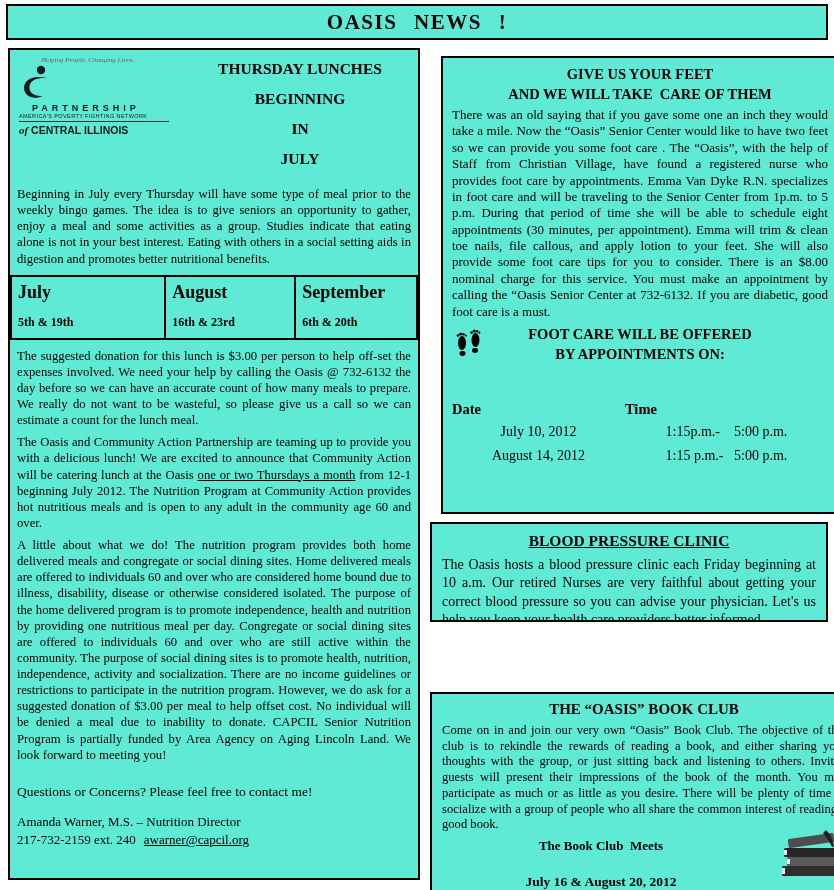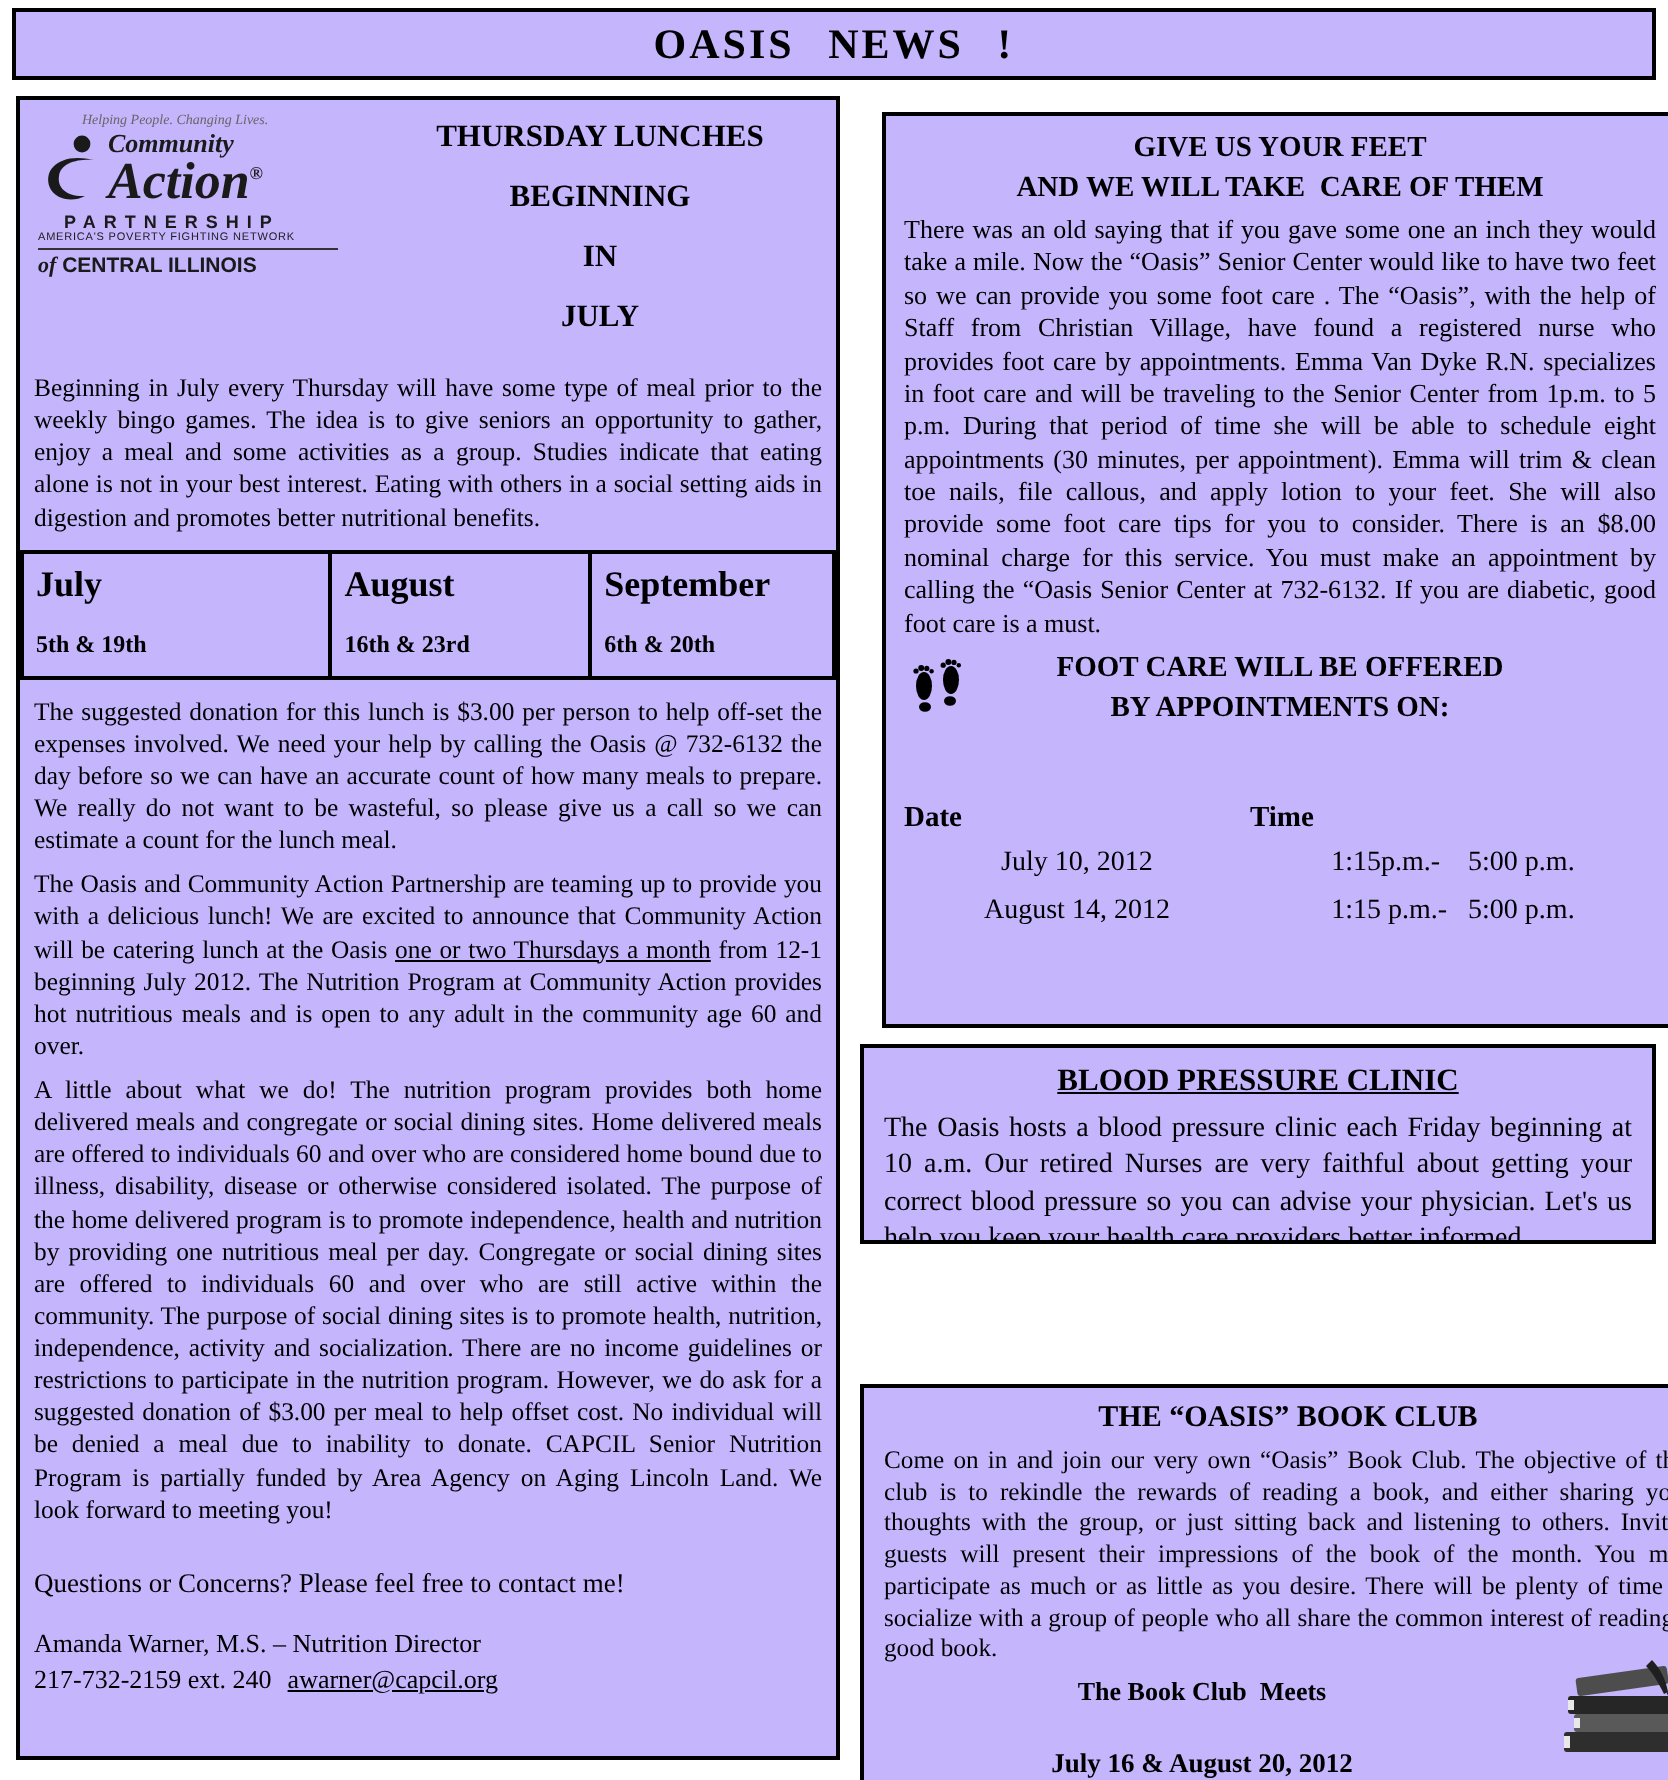--- a/index.html
+++ b/index.html
@@ -1,20 +1,20 @@
 <!DOCTYPE html>
 <html><head>
 <meta charset="utf-8">
 <style>
   html,body{margin:0;padding:0;}
   body{
     width:834px;height:890px;background:#ffffff;color:#000;
     font-family:"Liberation Serif", serif;position:relative;overflow:hidden;
   }
-  .box{border:2px solid #000;position:absolute;box-sizing:border-box;background:#c4b5fd;overflow:hidden;}
+  .box{border:2px solid #000;position:absolute;box-sizing:border-box;background:#5eead4;overflow:hidden;}
 
   
   .header-box{left:6px;top:4px;width:822px;height:36px;display:flex;align-items:center;justify-content:center;}
   .header-title{font-size:21px;font-weight:bold;letter-spacing:1.5px;word-spacing:10px;}
 
   
   .left-box{left:8px;top:48px;width:412px;height:832px;padding:4px 7px;}
   .left-top{display:flex;margin-bottom:2px;}
   .logo{width:168px;flex:0 0 168px;padding:2px 2px 0 2px;color:#1a1a1a;}
   .logo-tagline{font-size:7px;font-style:italic;color:#666;margin-left:22px;}
@@ -82,24 +82,20 @@
 
   <div class="box left-box">
     <div class="left-top">
       <div class="logo">
         <div class="logo-tagline">Helping People. Changing Lives.</div>
         <div class="logo-row">
           <svg class="logo-swoosh" width="32" height="36" viewBox="0 0 32 36">
             <circle cx="22" cy="5" r="4.2" fill="#1a1a1a"></circle>
             <path d="M28 13 C12 9 2 17 6 27 C8.5 32.5 17 34.5 23.5 31 C14.5 31.5 9.5 27 10.5 21 C11.5 14.5 19 12.5 28 13 Z" fill="#1a1a1a"></path>
           </svg>
-          <div class="logo-text">
-            <div class="logo-community">Community</div>
-            <div class="logo-action"><span>Action</span><sup>®</sup></div>
-          </div>
         </div>
         <div class="logo-partnership">PARTNERSHIP</div>
         <div class="logo-network">AMERICA'S POVERTY FIGHTING NETWORK</div>
         <div class="logo-region"><span class="of">of</span> <span>CENTRAL ILLINOIS</span></div>
       </div>
       <div class="lunch-title">
         <div>THURSDAY LUNCHES</div>
         <div>BEGINNING</div>
         <div>IN</div>
         <div>JULY</div>

